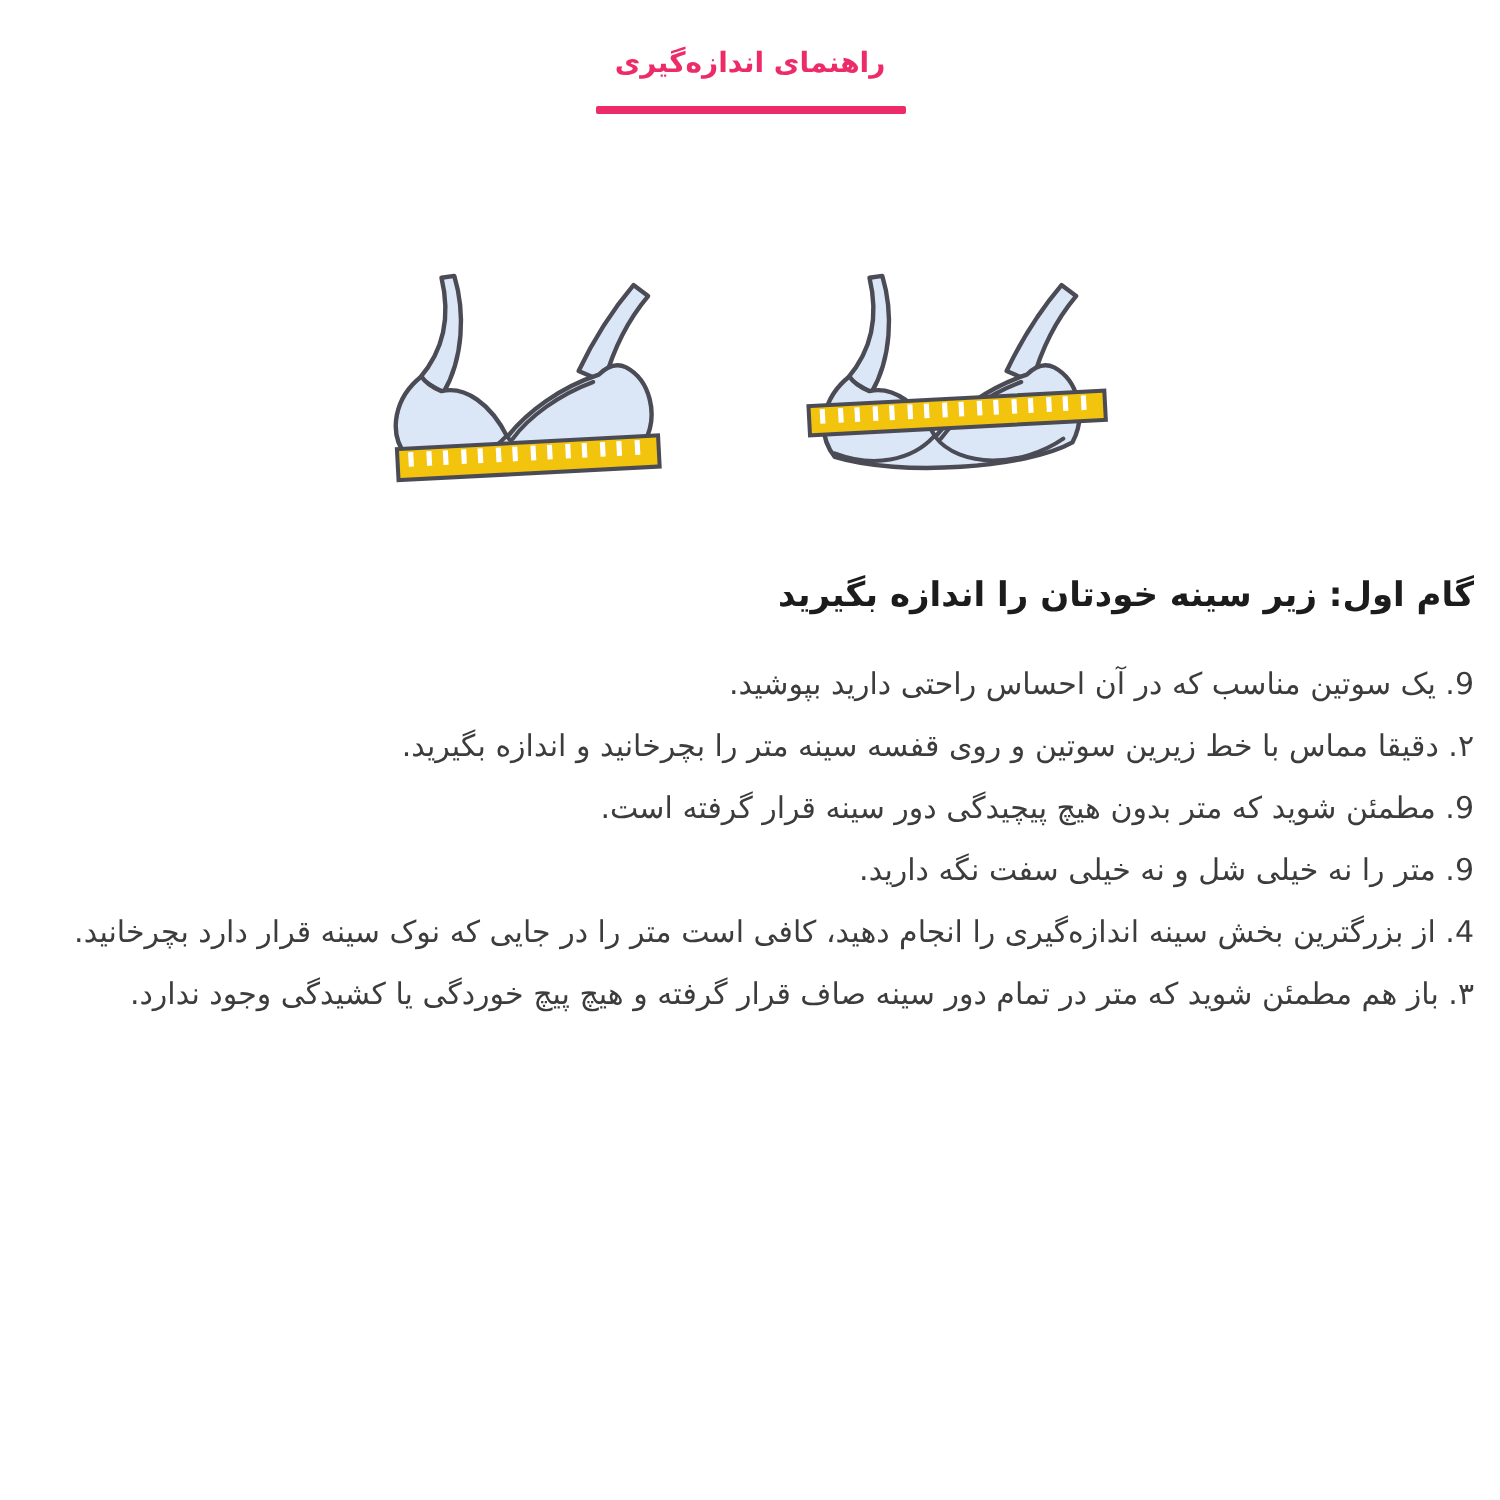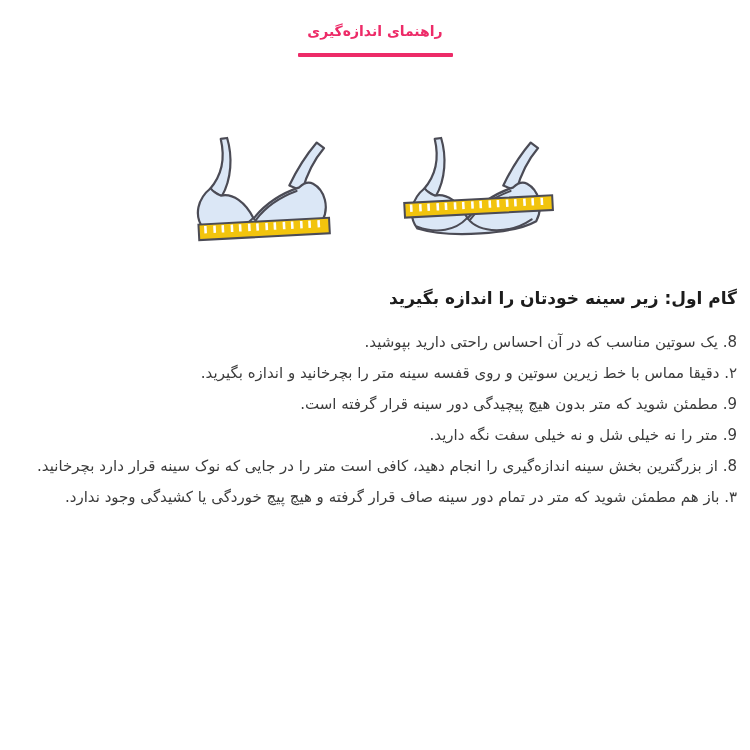--- a/index.html
+++ b/index.html
@@ -102,22 +102,22 @@
             <rect x="154" y="81" width="2.8" height="8"></rect>
         </g>
       </g>
     </svg>
 
   </div>
 
   <main class="content">
 
     <h2 class="section-heading">گام اول: زیر سینه خودتان را اندازه بگیرید</h2>
-    <p class="list-item">8. یک سوتین مناسب که در آن احساس راحتی دارید بپوشید.</p>
+    <p class="list-item">9. یک سوتین مناسب که در آن احساس راحتی دارید بپوشید.</p>
     <p class="list-item">۲. دقیقا مماس با خط زیرین سوتین و روی قفسه سینه متر را بچرخانید و اندازه بگیرید.</p>
     <p class="list-item">9. مطمئن شوید که متر بدون هیچ پیچیدگی دور سینه قرار گرفته است.</p>
     <p class="list-item">9. متر را نه خیلی شل و نه خیلی سفت نگه دارید.</p>
 
-    <p class="list-item">8. از بزرگترین بخش سینه اندازه‌گیری را انجام دهید، کافی است متر را در جایی که نوک سینه قرار دارد بچرخانید.</p>
+    <p class="list-item">4. از بزرگترین بخش سینه اندازه‌گیری را انجام دهید، کافی است متر را در جایی که نوک سینه قرار دارد بچرخانید.</p>
     <p class="list-item">۳. باز هم مطمئن شوید که متر در تمام دور سینه صاف قرار گرفته و هیچ پیچ خوردگی یا کشیدگی وجود ندارد.</p>
 
   </main>
 </div>
 
 </body></html>

